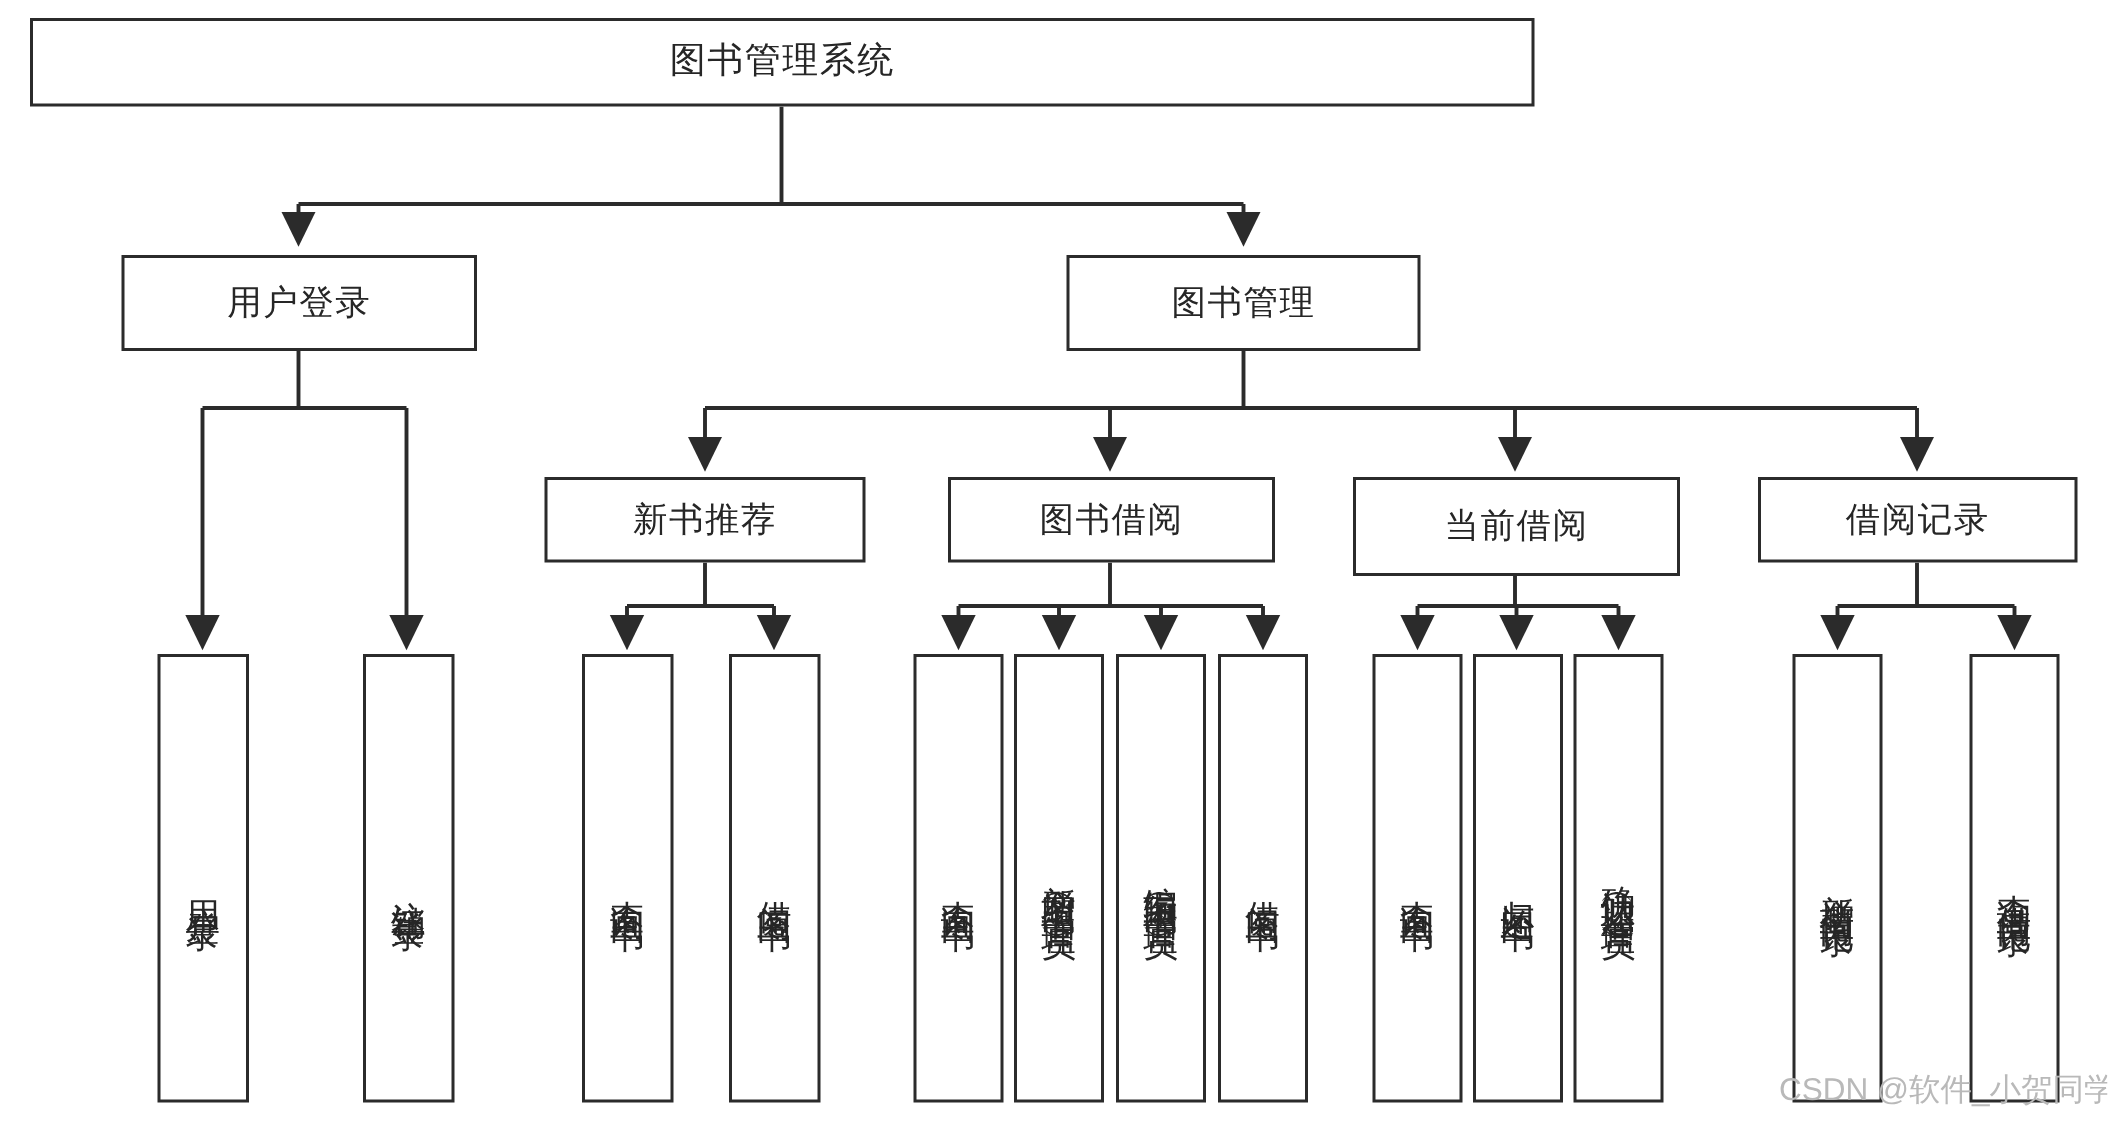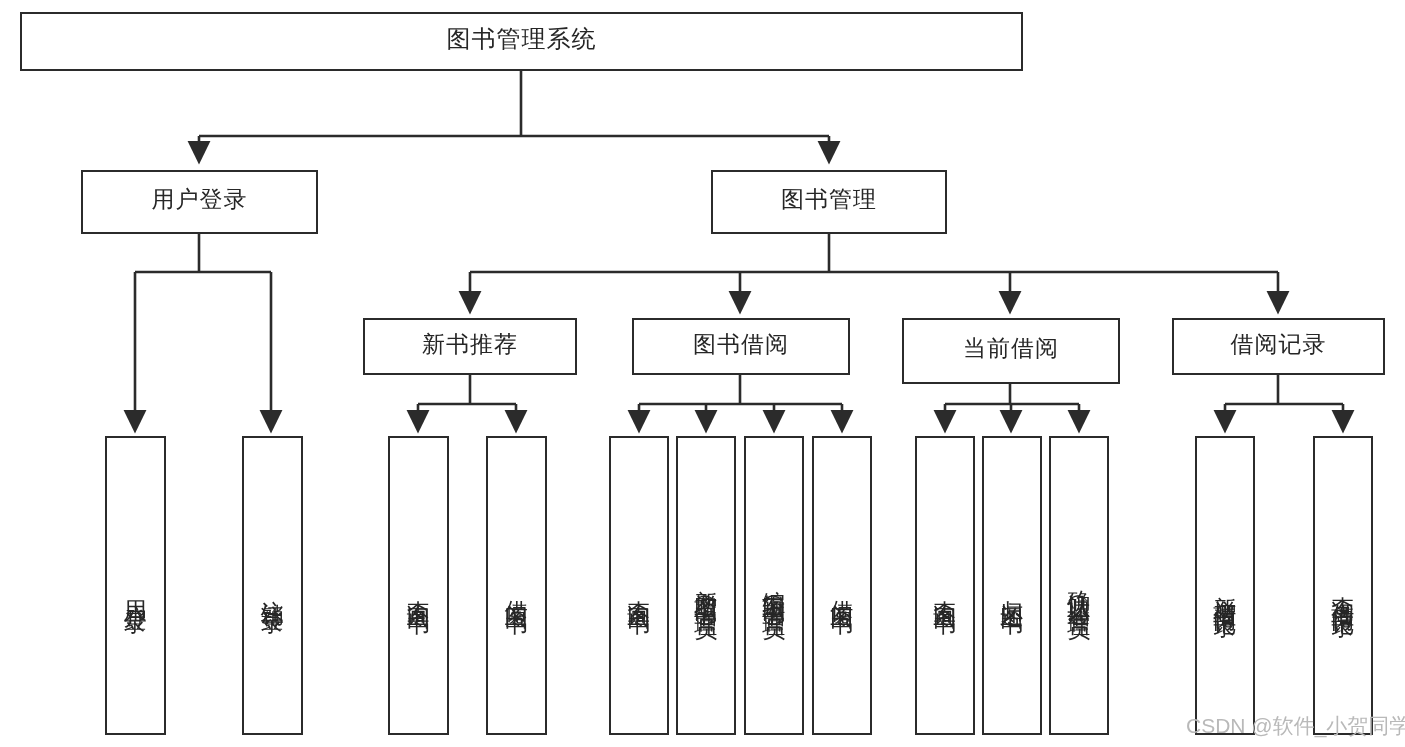--- a/index.html
+++ b/index.html
@@ -33,21 +33,20 @@
     display: flex;
     align-items: center;
     justify-content: center;
     color: #262626;
     z-index: 2;
   }
   .node.h {
     font-size: 23px;
     letter-spacing: 1px;
     line-height: 1.2;
-    font-family: Liberation Mono, monospace;
   }
   .node.h.root { font-size: 24px; }
   .node.v {
     writing-mode: vertical-rl;
     text-orientation: upright;
     font-size: 23px;
     letter-spacing: 4px;
     line-height: 1.15;
     padding-top: 8px;
     white-space: nowrap;

